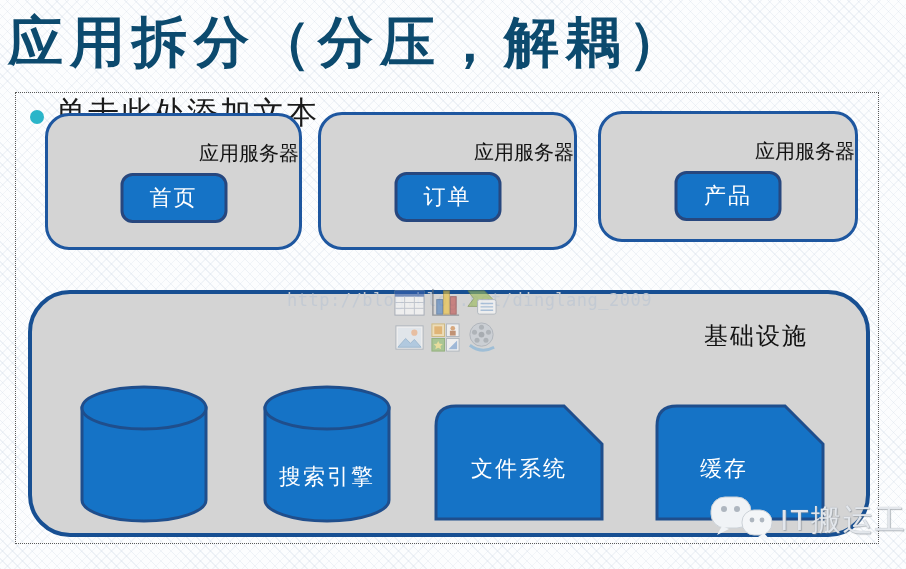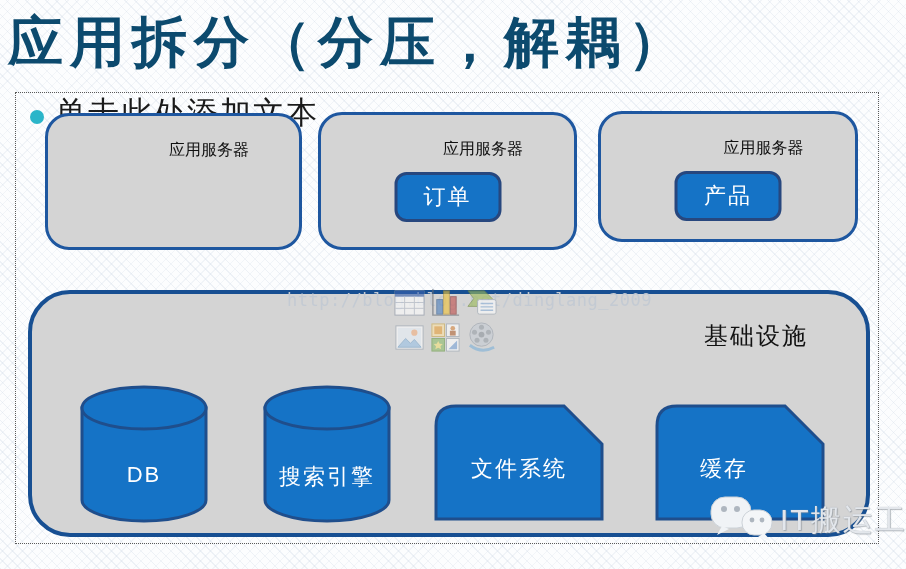--- a/index.html
+++ b/index.html
@@ -32,22 +32,22 @@
   .bullet-text {
     left:55px; top:97px; font-size:31px; line-height:1;
     color:#1a1a1a; letter-spacing:2px; white-space:nowrap;
   }
 
   .server-box {
     background:#D4D4D4; border:3px solid #1E57A0; border-radius:24px;
   }
   .server-box .srv-label {
     position:absolute; left:0; right:0; top:24px;
-    text-align:center; padding-left:71px;
-    font-size:16px; color:#111;
+    text-align:right; padding-left:71px;
+    font-size:20px; color:#111;
   }
   .module-btn {
     position:absolute; top:57px; left:50%; transform:translateX(-50%);
     width:107px; height:50px;
     background:#1573C6; border:3px solid #27477E; border-radius:12px;
     color:#fff; font-size:22px;
     display:flex; align-items:center; justify-content:center;
     letter-spacing:2px;
   }
   #box1 { left:45px;  top:113px; width:257px; height:137px; }
@@ -100,39 +100,39 @@
 
 <div class="abs slide-title">应用拆分（分压，解耦）</div>
 
 <div class="abs placeholder-border"></div>
 
 <div class="abs bullet-dot"></div>
 <div class="abs bullet-text">单击此处添加文本</div>
 
 <div id="box1" class="abs server-box">
   <div class="srv-label">应用服务器</div>
+  <div class="module-btn">首页</div>
 </div>
 <div id="box2" class="abs server-box">
   <div class="srv-label">应用服务器</div>
   <div class="module-btn">订单</div>
 </div>
 <div id="box3" class="abs server-box">
   <div class="srv-label">应用服务器</div>
   <div class="module-btn">产品</div>
 </div>
 
 <div class="abs infra-container">
   <div class="infra-label">基础设施</div>
 
   <div id="comp-db" class="abs cyl">
     <svg width="130" height="140" viewBox="0 0 130 140">
       <path d="M3 24 v92 a62 21 0 0 0 124 0 v-92 z" fill="#1573C6" stroke="#1F4E8C" stroke-width="3"></path>
       <ellipse cx="65" cy="24" rx="62" ry="21" fill="#1573C6" stroke="#1F4E8C" stroke-width="3"></ellipse>
     </svg>
-    <div class="comp-label">DB</div>
   </div>
 
   <div id="comp-search" class="abs cyl">
     <svg width="130" height="140" viewBox="0 0 130 140">
       <path d="M3 24 v92 a62 21 0 0 0 124 0 v-92 z" fill="#1573C6" stroke="#1F4E8C" stroke-width="3"></path>
       <ellipse cx="65" cy="24" rx="62" ry="21" fill="#1573C6" stroke="#1F4E8C" stroke-width="3"></ellipse>
     </svg>
     <div class="comp-label">搜索引擎</div>
   </div>
 

